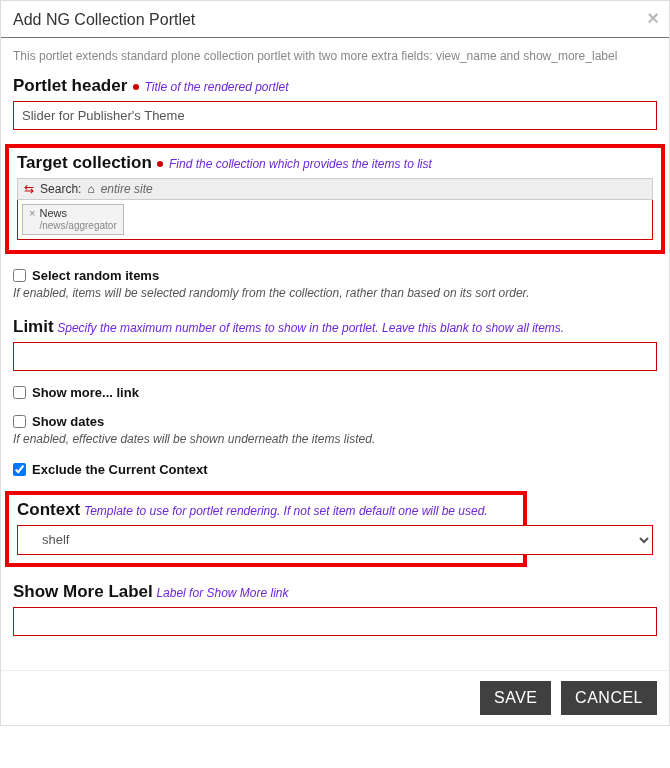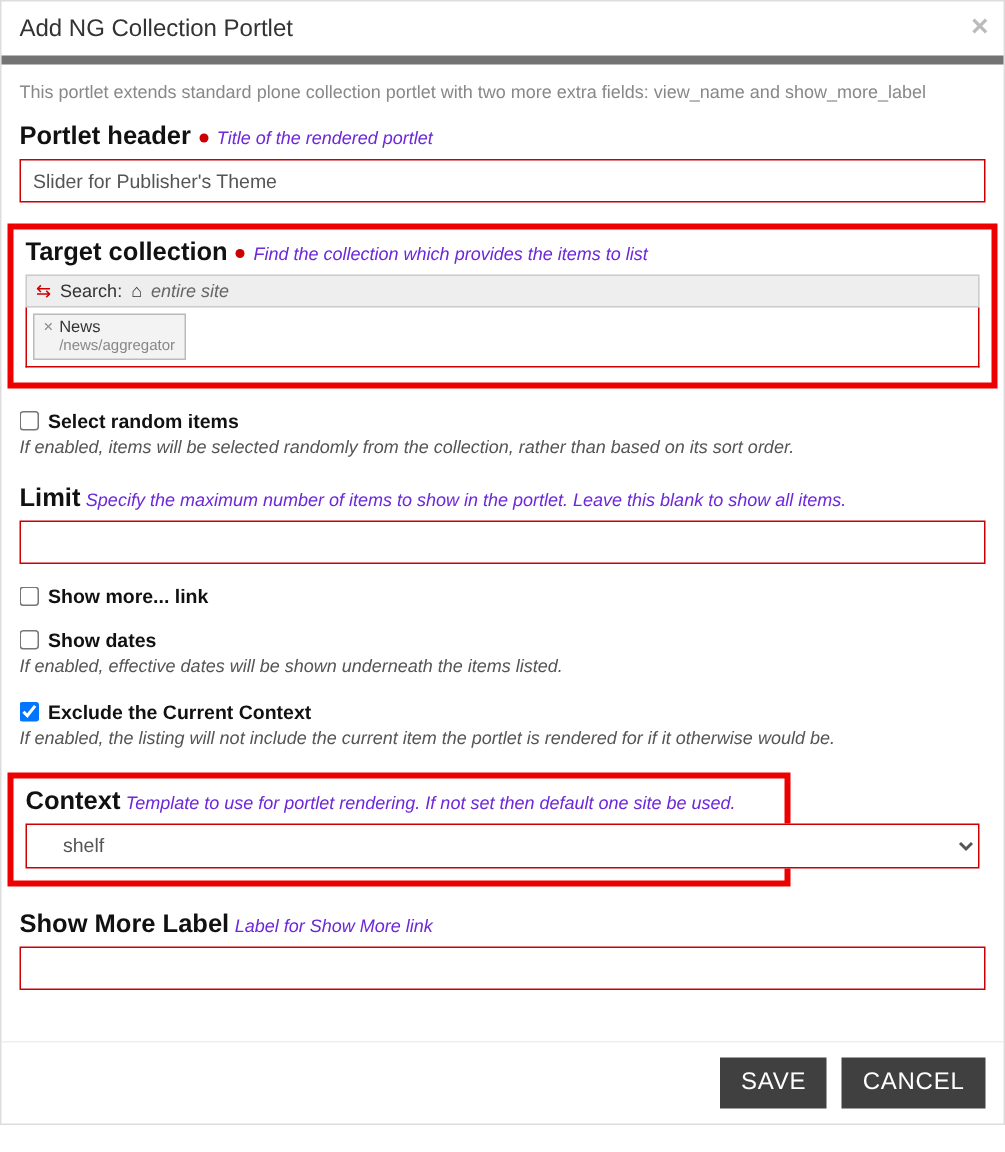--- a/index.html
+++ b/index.html
@@ -10,21 +10,21 @@
     color: #333;
     background: #fff;
   }
   .dialog {
     width: 670px;
     border: 1px solid #ddd;
     position: relative;
   }
   .dialog-header {
     padding: 10px 12px 8px 12px;
-    border-bottom: 6px solid #737373;
+    border-bottom: 1px solid #737373;
     font-size: 16px;
     color: #333;
     position: relative;
   }
   .close-x {
     position: absolute;
     right: 10px;
     top: 6px;
     font-size: 20px;
     color: #bbb;
@@ -261,28 +261,27 @@
         <span class="label-text">Show dates</span>
       </div>
       <div class="desc">If enabled, effective dates will be shown underneath the items listed.</div>
     </div>
 
     <div class="field">
       <div class="checkbox-row">
         <input type="checkbox" checked="" style="">
         <span class="label-text">Exclude the Current Context</span>
       </div>
-      <div class="desc">If enabled, the listing will not include the current item the portlet is rendered for if it otherwise would be.</div>
     </div>
 
     <div class="field template-field">
       <div class="highlight-box template-hl">
         <div class="label-row">
           <span class="label-text">Context</span>
-          <span class="help-text">Template to use for portlet rendering. If not set then default one site be used.</span>
+          <span class="help-text">Template to use for portlet rendering. If not set item default one will be used.</span>
         </div>
         <div class="select-spacer"></div>
       </div>
       <div style="position:absolute; left:4px; right:4px; bottom:12px;">
         <select class="template-select-actual">
           <option>shelf</option>
         </select>
       </div>
     </div>
 

